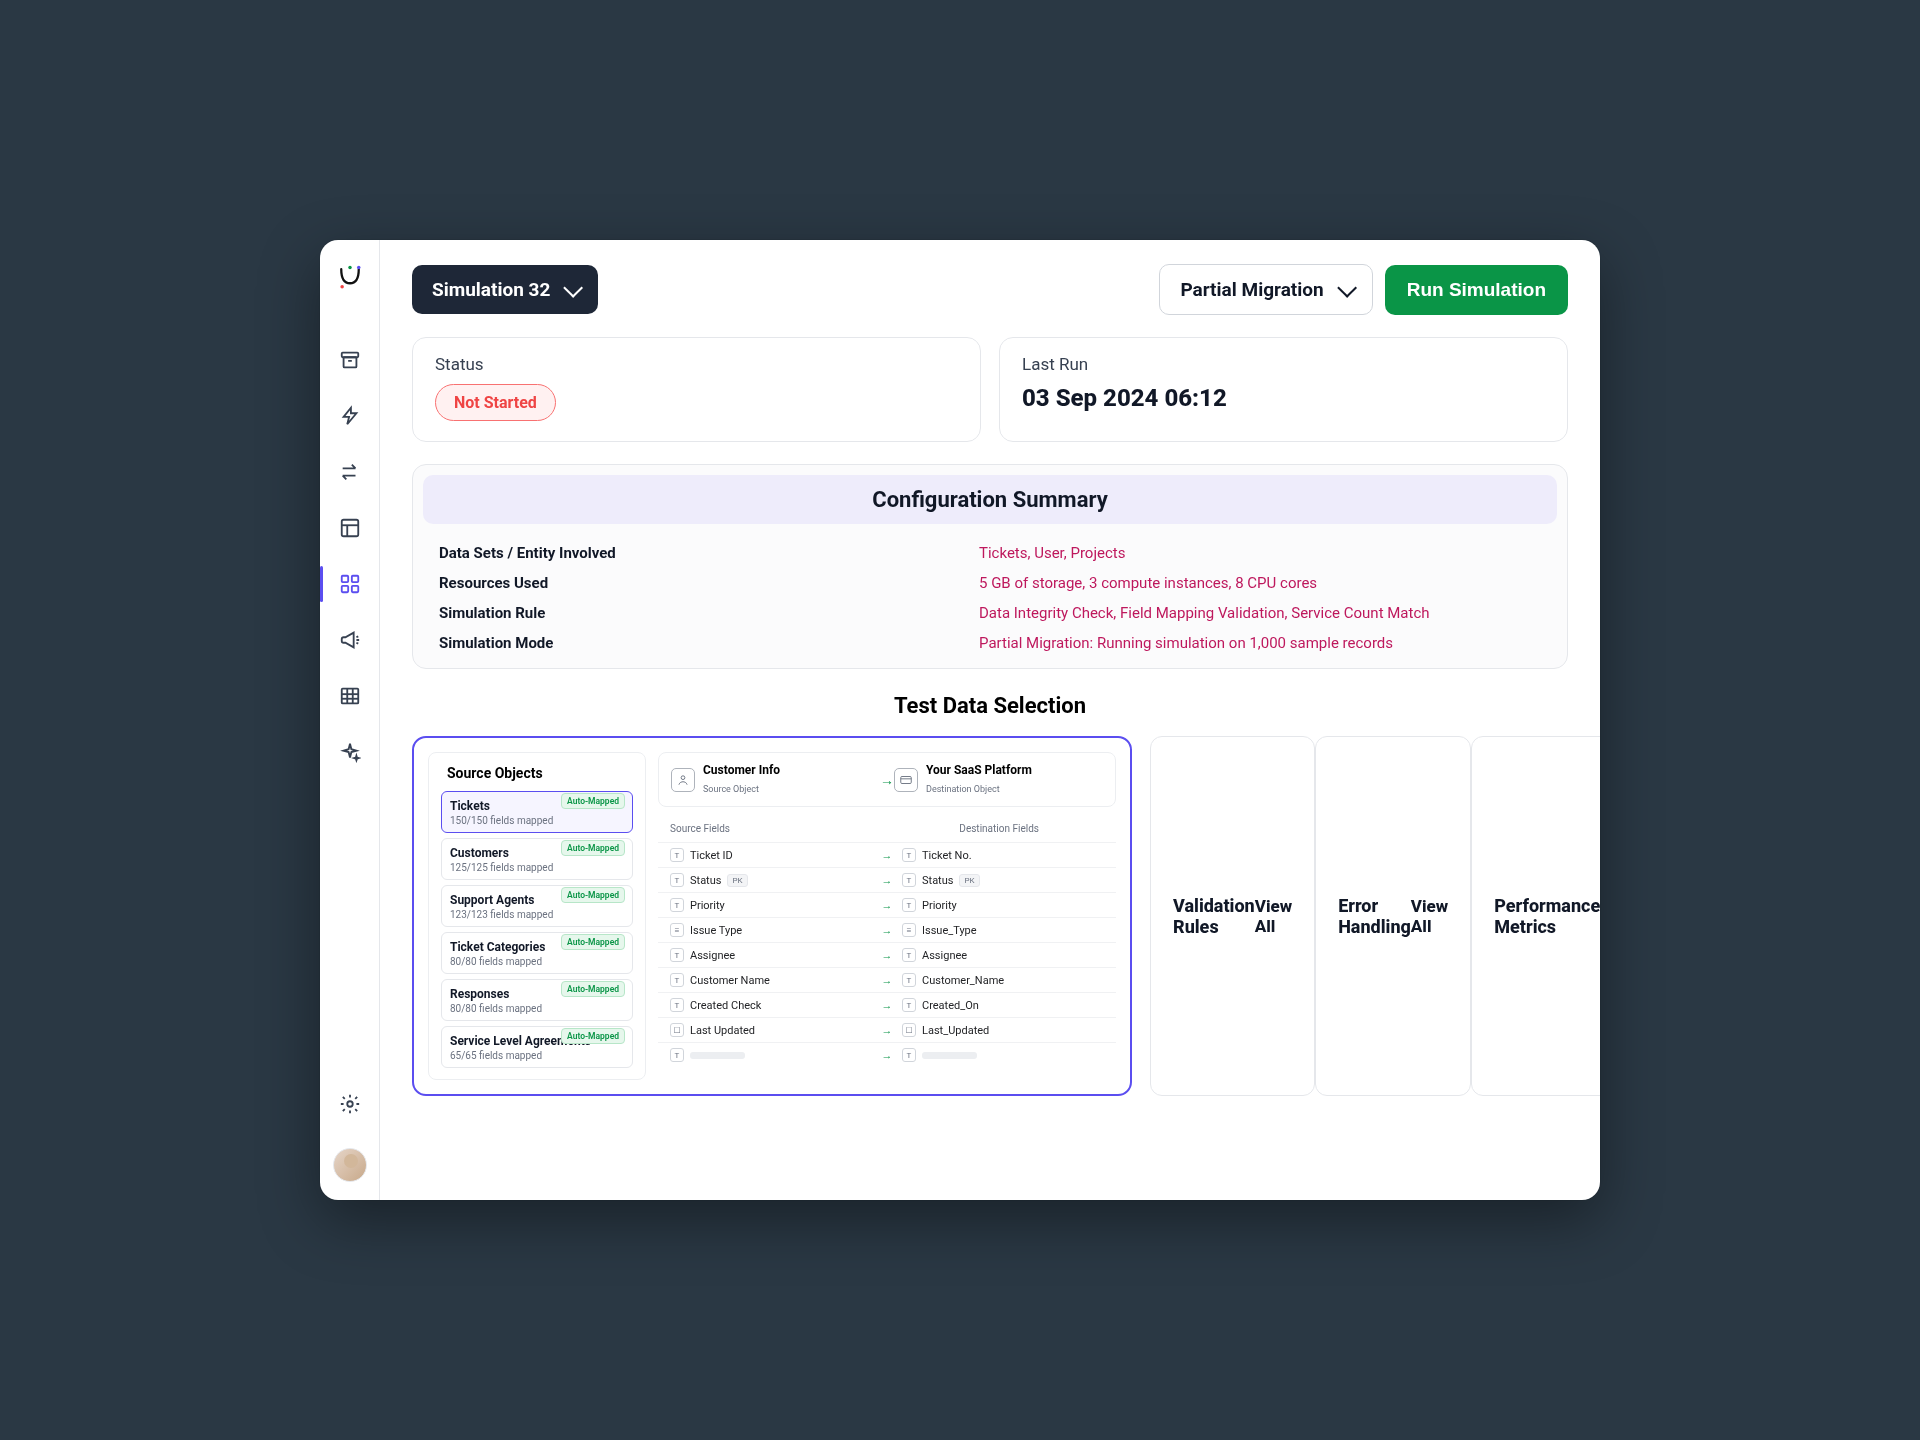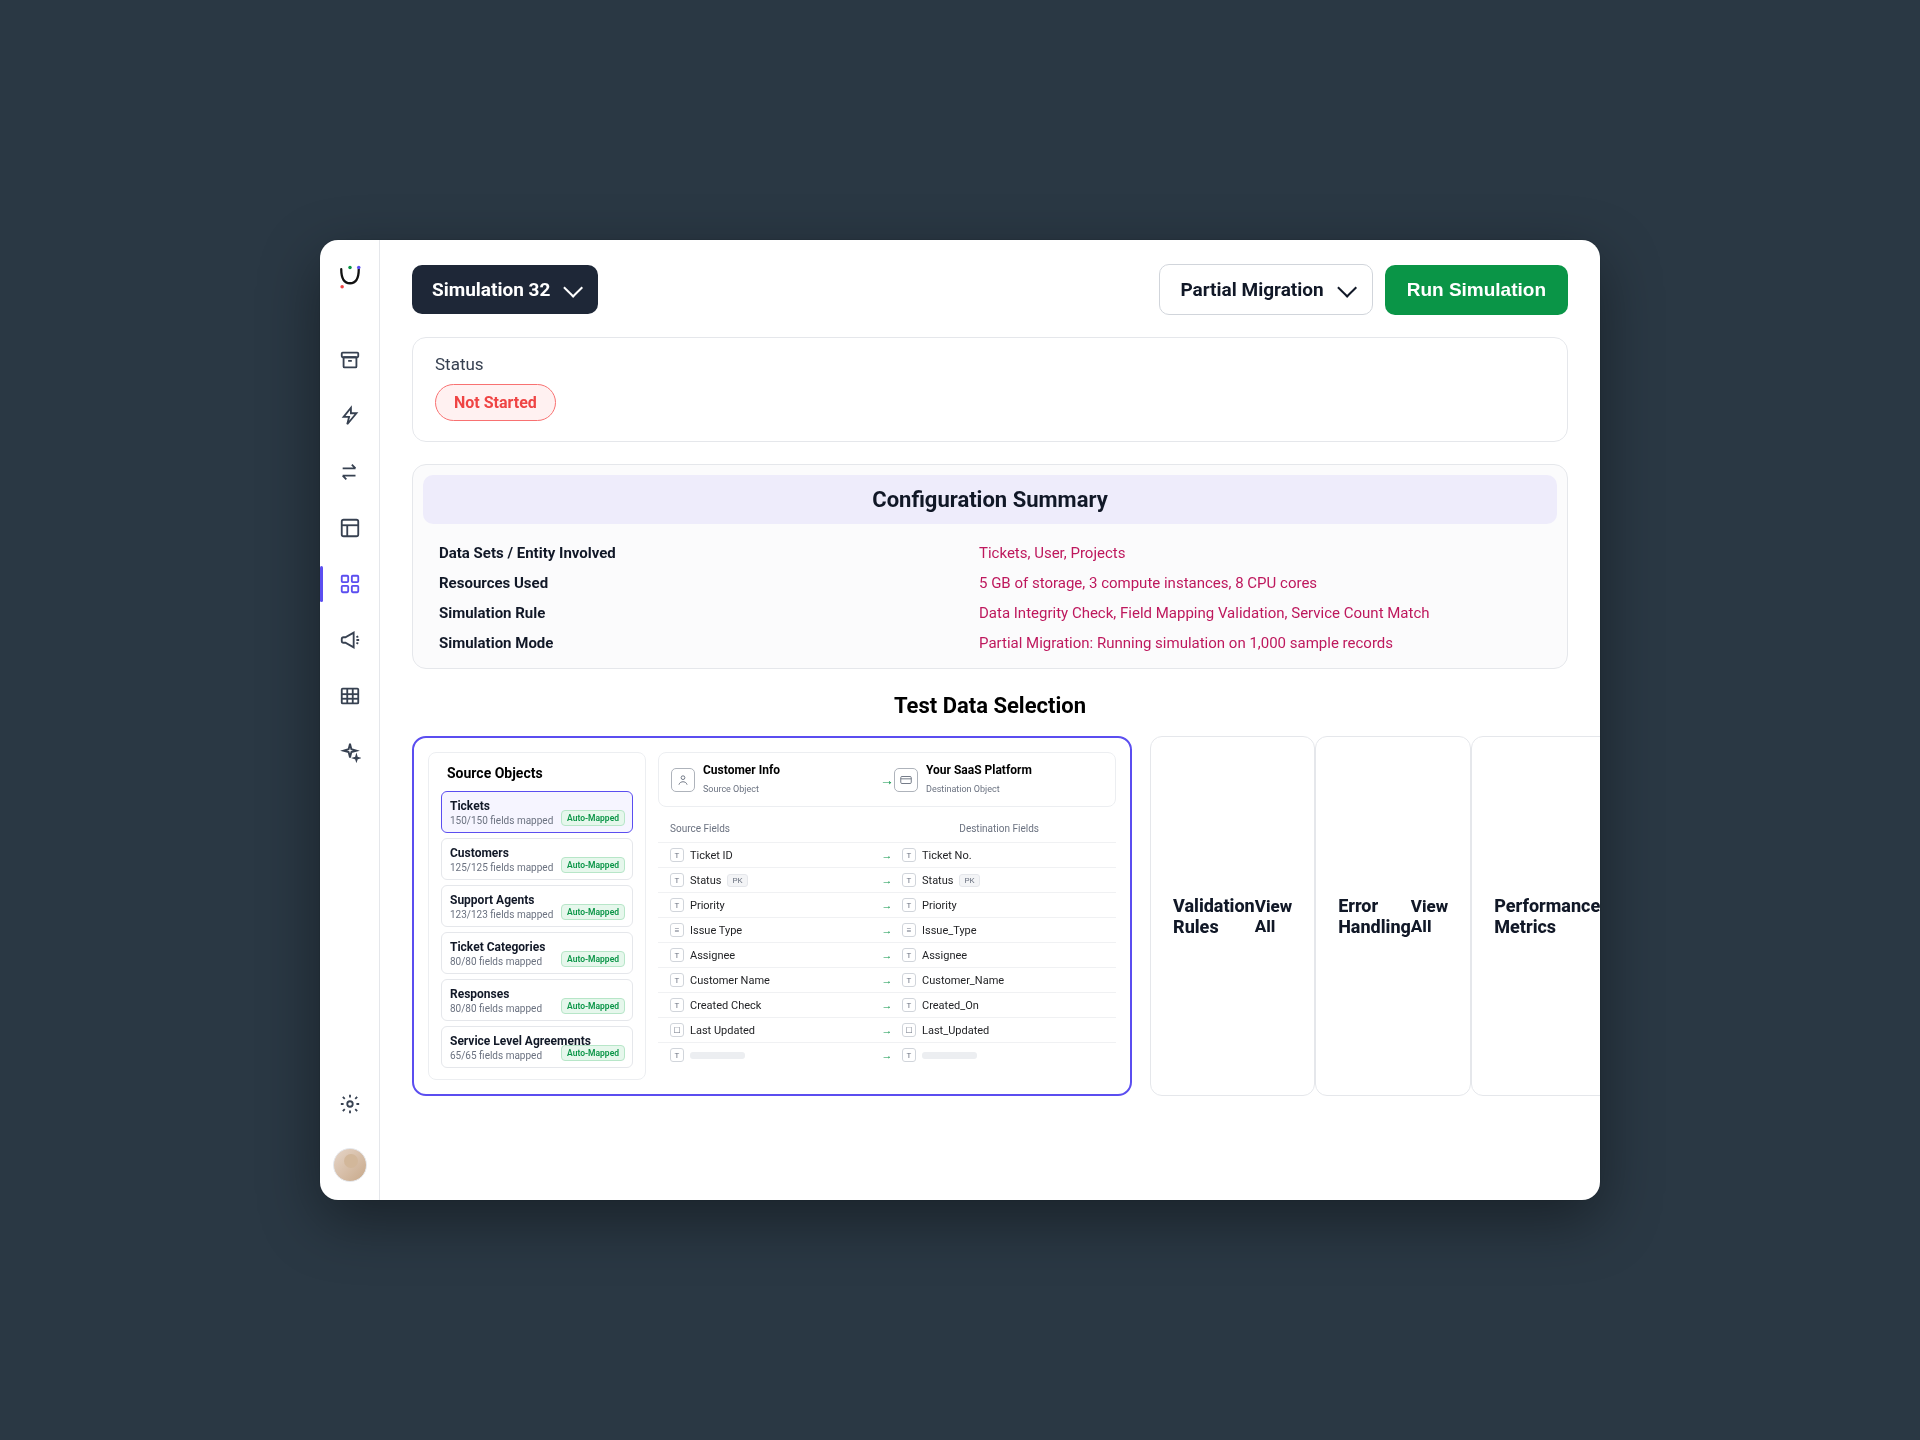--- a/index.html
+++ b/index.html
@@ -251,21 +251,21 @@
   color: #111827;
 }
 .so-sub {
   font-size: 10px;
   color: #6b7280;
   margin-top: 2px;
 }
 .so-badge {
   position: absolute;
   right: 7px;
-  top: 18px;
+  top: 1px;
   background: #e6f7ec;
   color: #0a9547;
   border: 1px solid #b7e6c8;
   font-size: 8.5px;
   font-weight: 600;
   padding: 2px 5px;
   border-radius: 4px;
 }
 .mapping-panel {
   flex: 1;
@@ -462,20 +462,24 @@
         <span class="chev"></span>
       </div>
       <button class="run-button">Run Simulation</button>
     </div>
 
     <div class="status-row">
       <div class="status-card">
         <div class="status-label">Status</div>
         <span class="status-pill">Not Started</span>
       </div>
+      <div class="status-card">
+        <div class="status-label">Last Run</div>
+        <div class="run-value">03 Sep 2024 06:12</div>
+      </div>
     </div>
 
     <div class="config-card">
       <div class="config-header">Configuration Summary</div>
       <div id="config-rows">
           <div class="config-row">
             <div class="config-key">Data Sets / Entity Involved</div>
             <div class="config-val">Tickets, User, Projects</div>
           </div>
           <div class="config-row">

